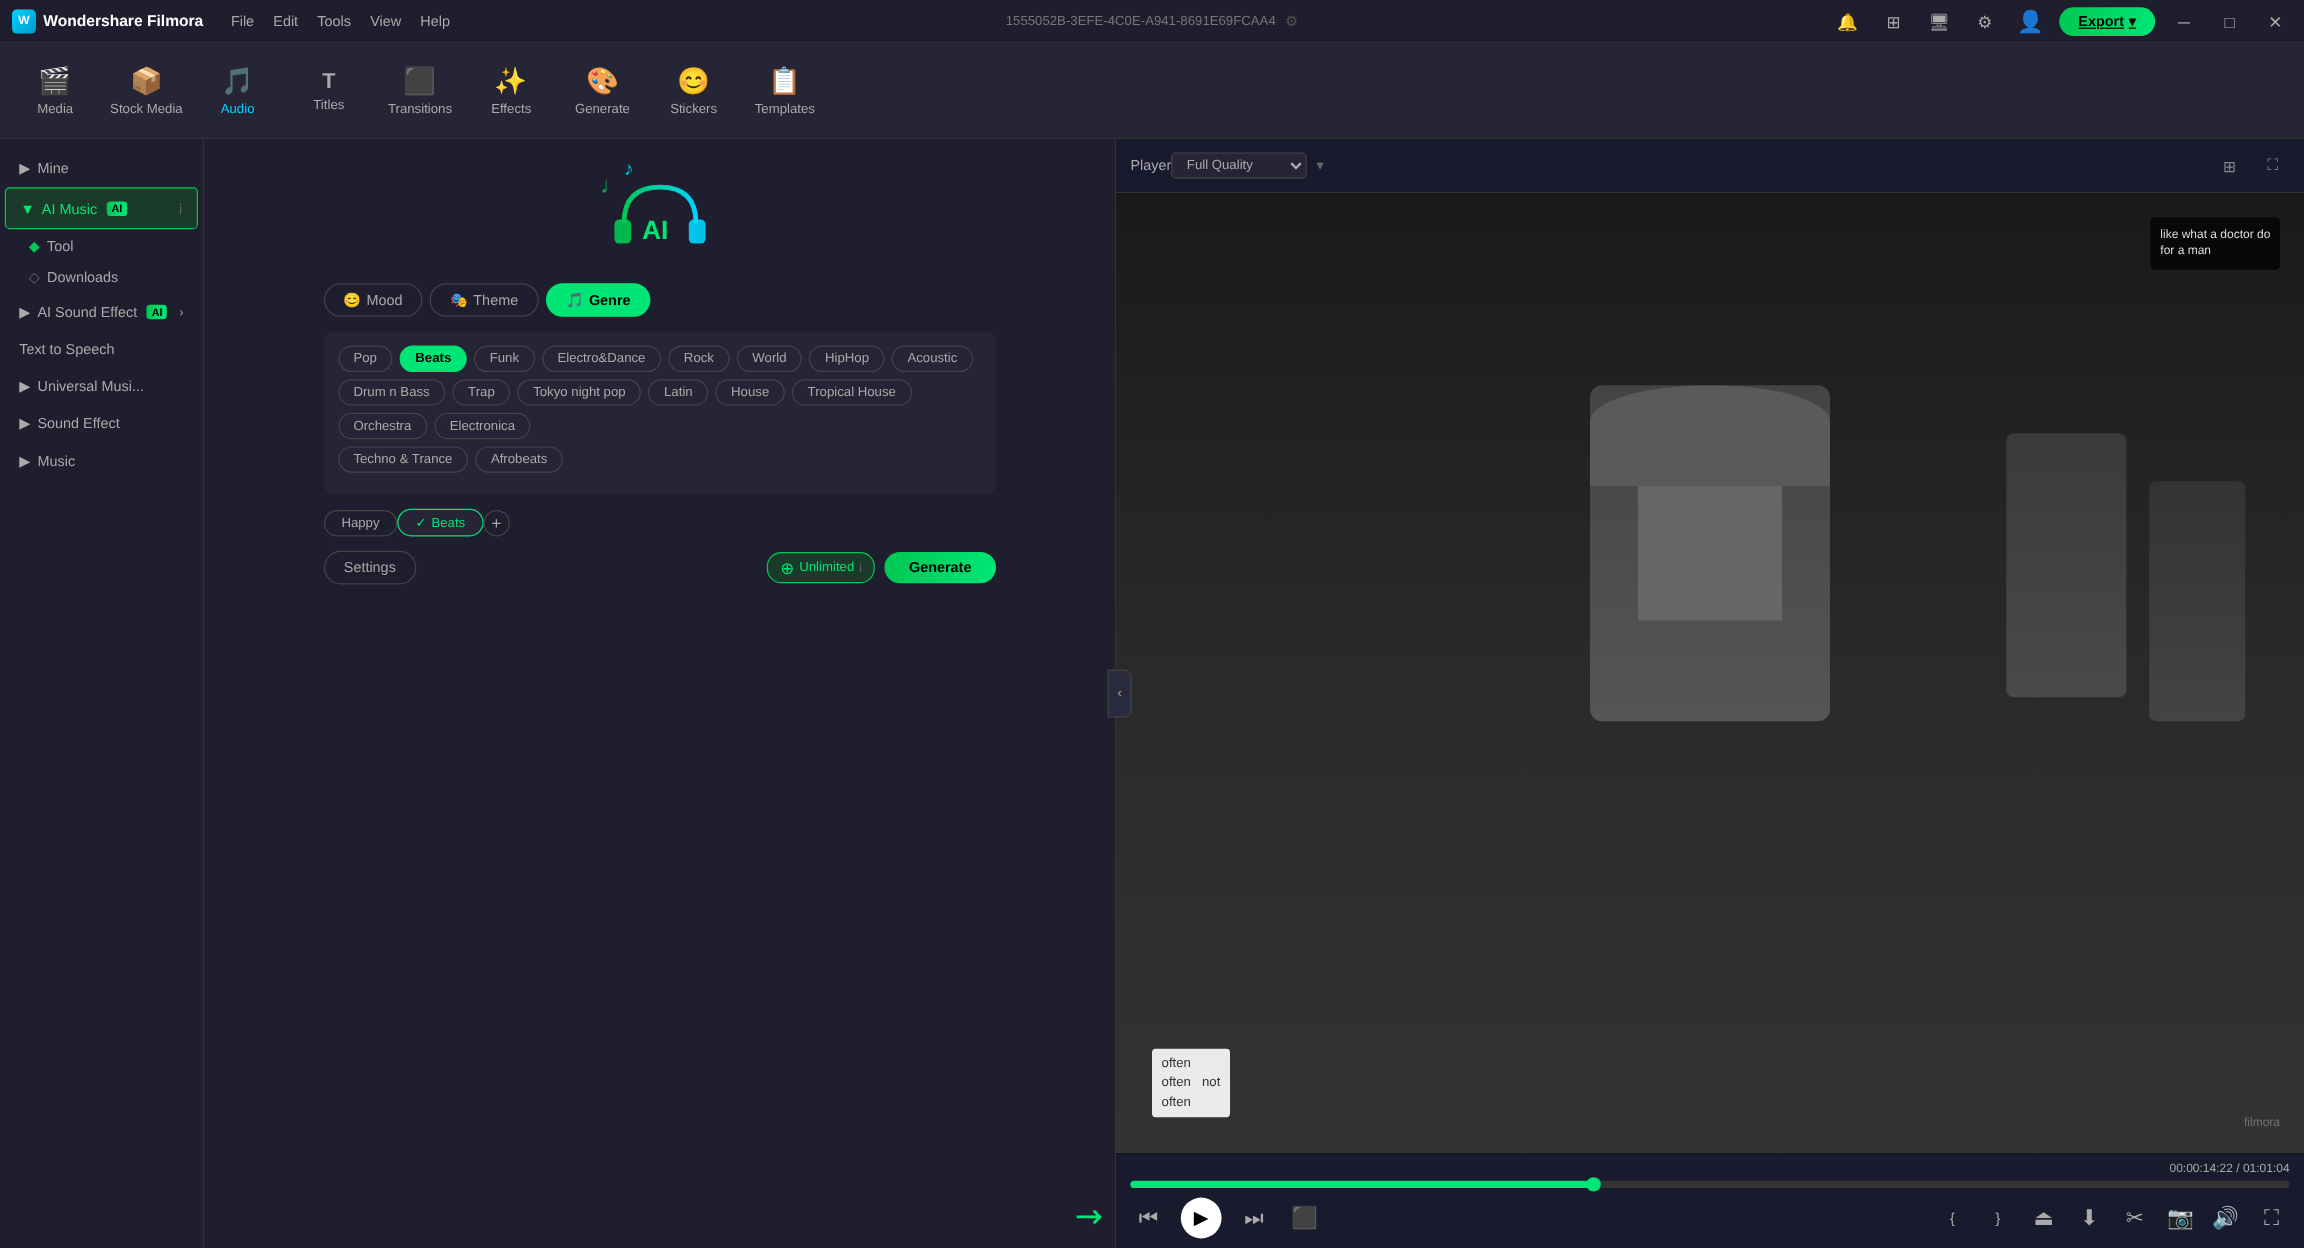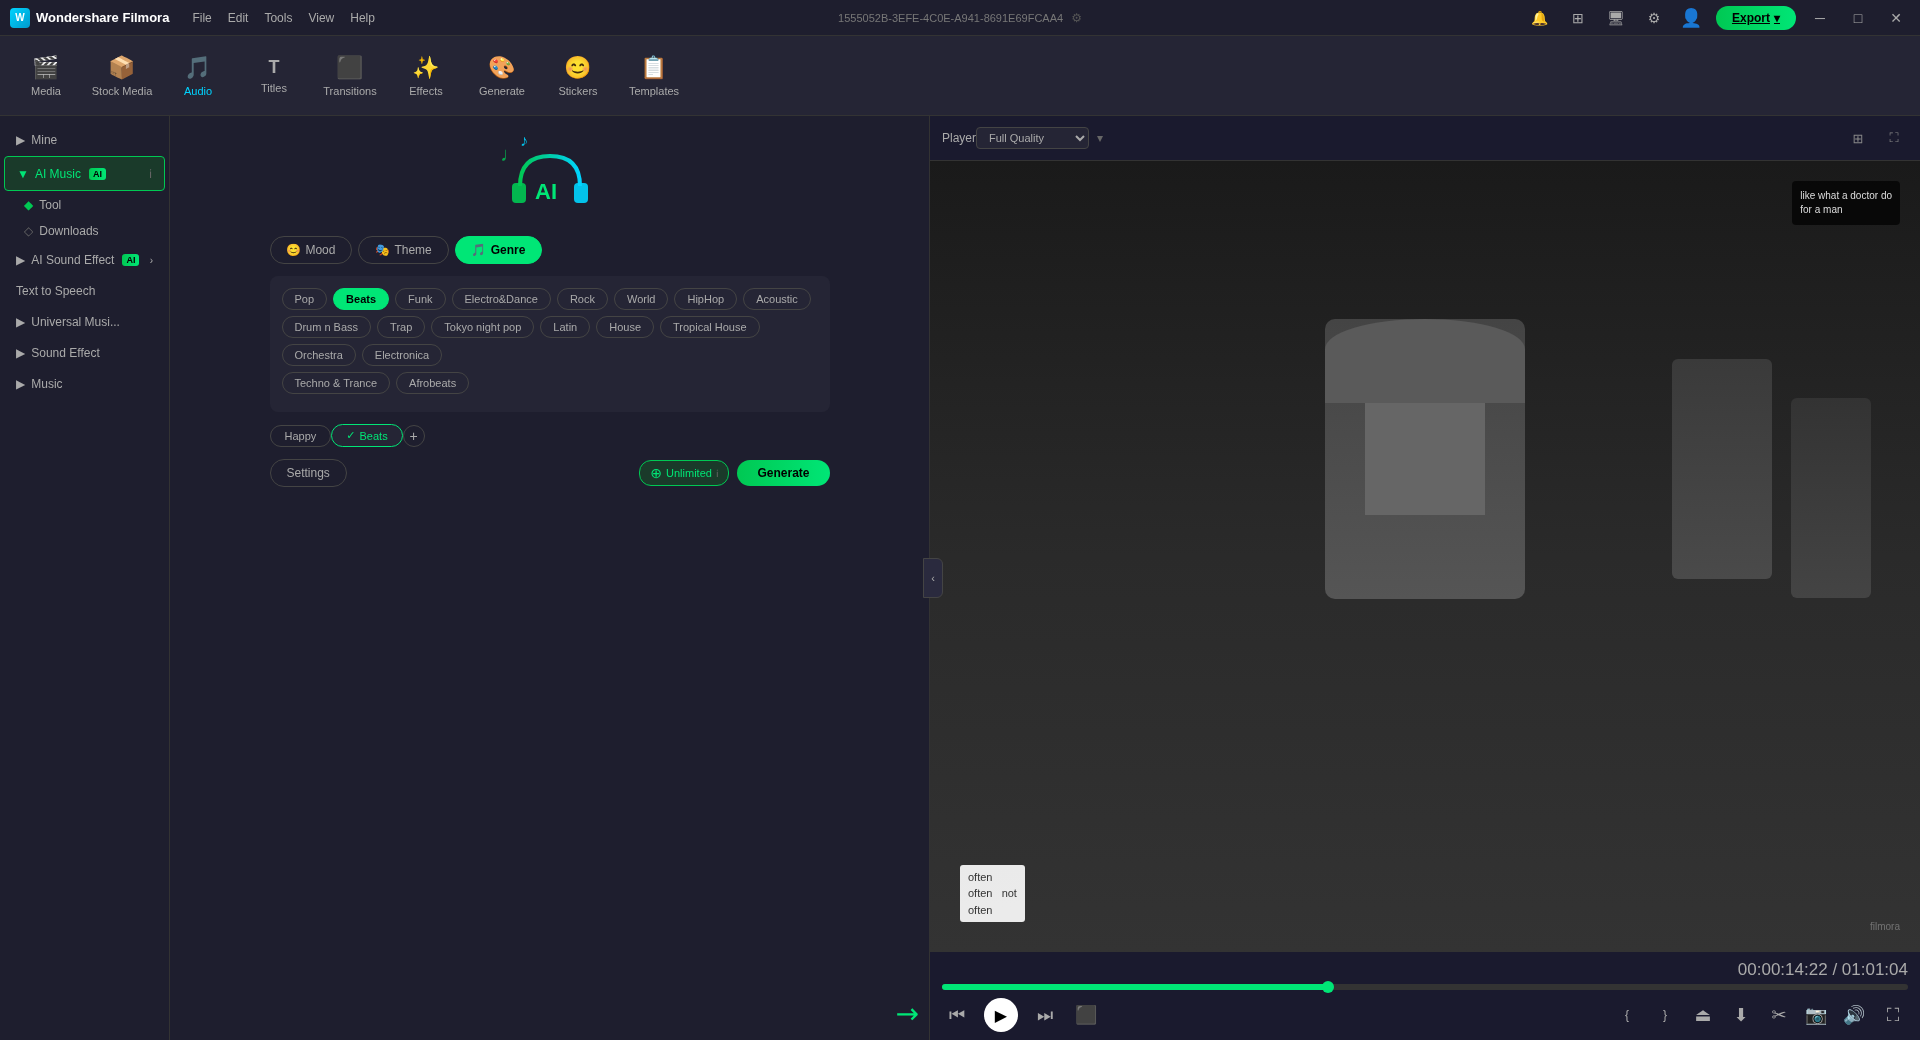--- a/index.html
+++ b/index.html
@@ -391,21 +391,21 @@
     .progress-handle {
       position: absolute;
       top: 50%;
       transform: translateY(-50%);
       width: 12px; height: 12px;
       background: #00e676;
       border-radius: 50%;
     }
     .player-time {
       color: #aaa;
-      font-size: 17px;
+      font-size: 10px;
       text-align: right;
       margin-bottom: 4px;
     }
     .player-btns {
       display: flex;
       align-items: center;
       justify-content: center;
       gap: 12px;
     }
     .ctrl-btn {

